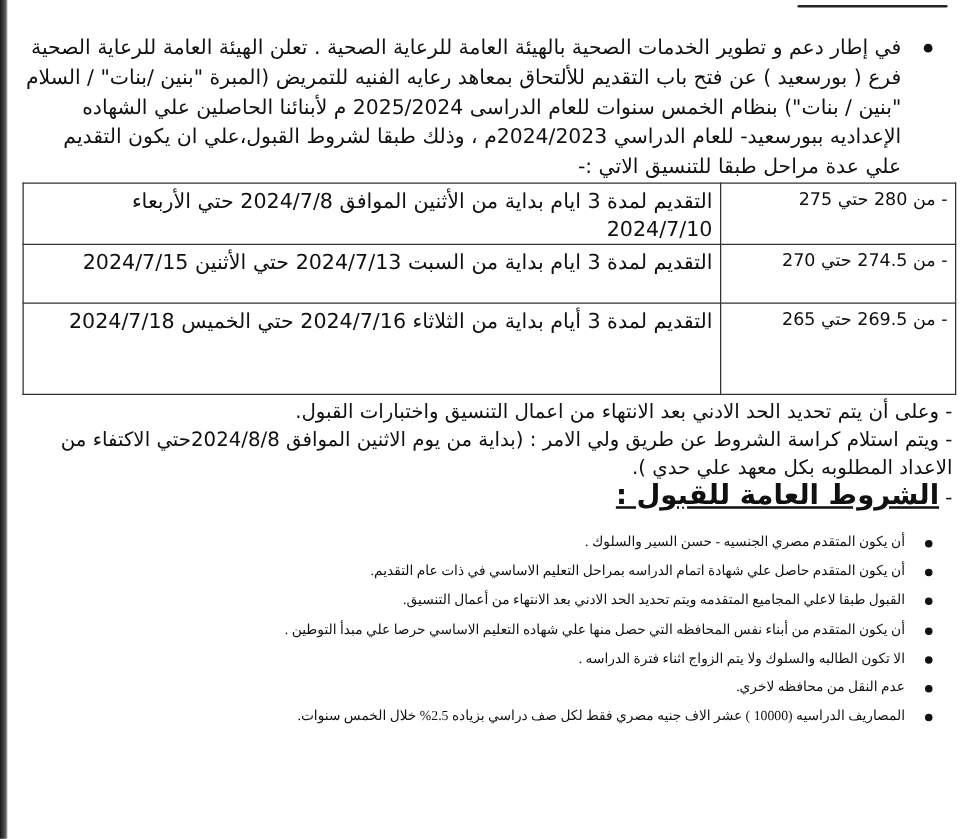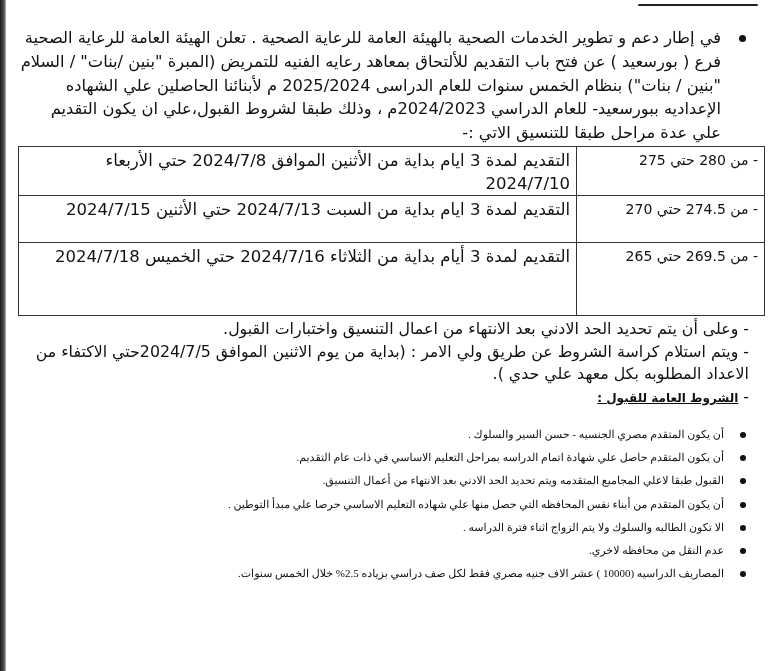--- a/index.html
+++ b/index.html
@@ -39,27 +39,27 @@
   table.schedule td {
     border:1.5px solid #333; vertical-align:top;
     padding:2px 6px 0 6px;
   }
   td.range { width:175px; font-size:14px; }
   td.dates { }
   tr.r1 td { height:46px;margin-left:48px; }
   tr.r2 td { height:44px; }
   tr.r3 td { height:70px; }
   .notes {
-    position:absolute; top:318px; right:17px; width:745px;
+    position:absolute; top:318px; right:4px; width:745px;
     font-size:15.8px; line-height:22.6px;
   }
   .notes p { margin:0; }
   .section-title {
     font-weight:bold; text-decoration:underline;
-    font-size:12px;
+    font-size:22px;
   }
   .conditions {
     position:absolute; top:423px; right:8px; width:720px;
     font-size:11px; line-height:22.6px;
     list-style:none; margin:0; padding:0;font-family:Liberation Serif, serif;
   }
   .conditions li { display:flex; flex-direction:row; align-items:flex-start; margin:0 0 0.6px 0; }
   .conditions .dot {
     flex:0 0 auto; width:6px; height:6px; border-radius:50%; background:#111;
     margin-top:9px; margin-left:16px; margin-right:12px;
@@ -93,21 +93,21 @@
     </tr>
     <tr class="r3">
       <td class="range">- من 269.5 حتي 265</td>
       <td class="dates">التقديم لمدة 3 أيام بداية من الثلاثاء 2024/7/16 حتي الخميس 2024/7/18</td>
     </tr>
   </tbody>
     </table>
 
   <div class="notes">
     <p>- وعلى أن يتم تحديد الحد الادني بعد الانتهاء من اعمال التنسيق واختبارات القبول.</p>
-    <p>- ويتم استلام كراسة الشروط عن طريق ولي الامر : (بداية من يوم الاثنين الموافق 2024/7/5حتي الاكتفاء من الاعداد المطلوبه بكل معهد علي حدي ).</p>
+    <p>- ويتم استلام كراسة الشروط عن طريق ولي الامر : (بداية من يوم الاثنين الموافق 2024/8/8حتي الاكتفاء من الاعداد المطلوبه بكل معهد علي حدي ).</p>
     <p><span>- </span><span class="section-title">الشروط العامة للقبول :</span></p>
   </div>
 
   <ul class="conditions">
     <li>
         <span class="dot"></span>
         <span class="txt">أن يكون المتقدم مصري الجنسيه - حسن السير والسلوك .</span>
       </li>
     <li>
         <span class="dot"></span>

